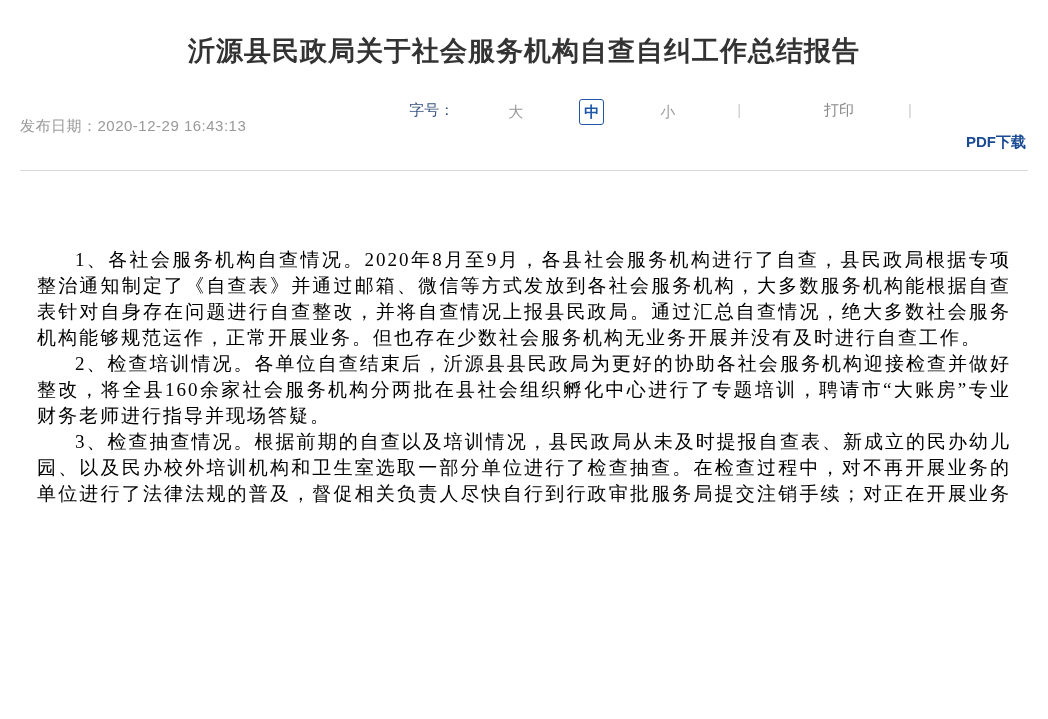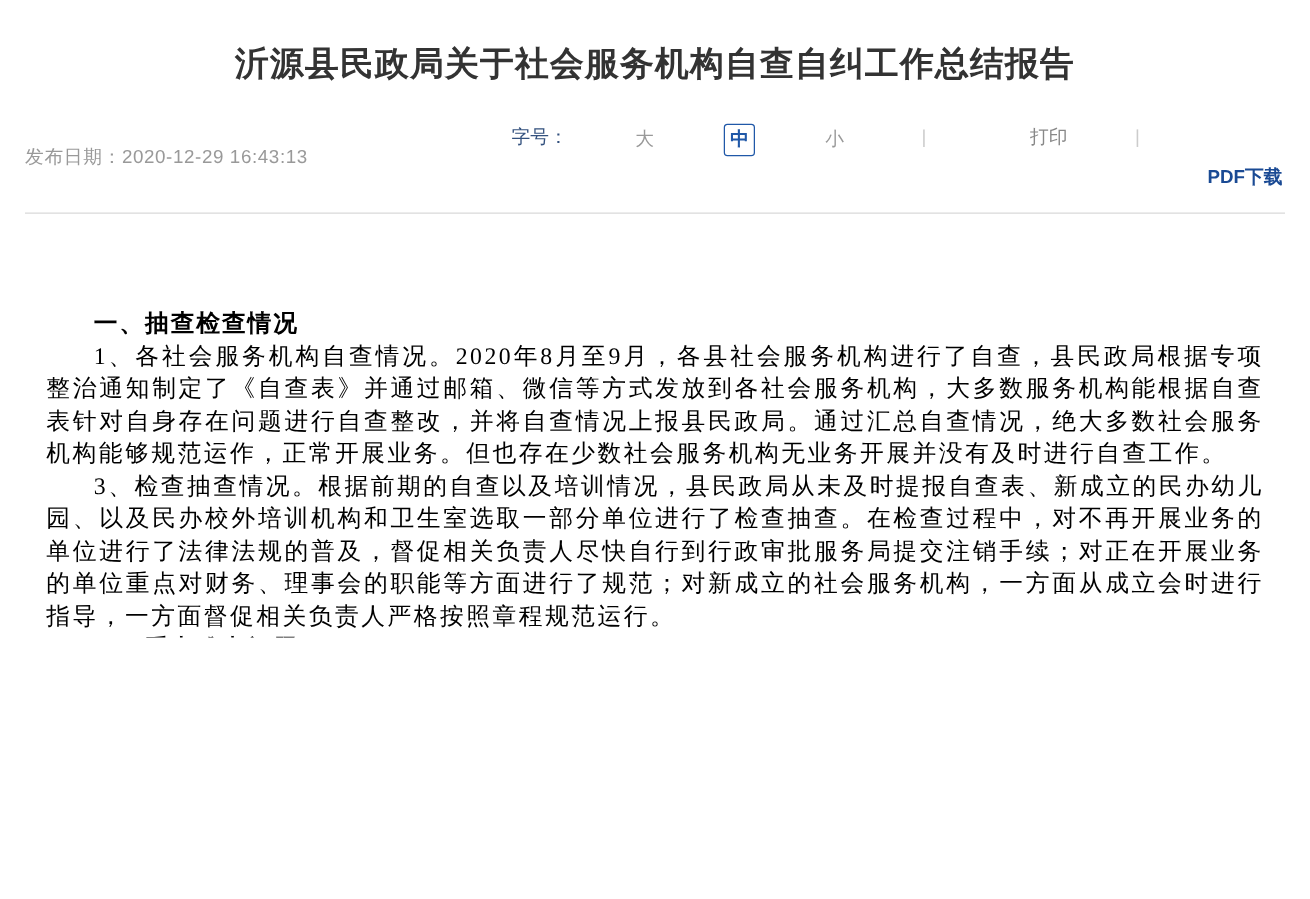--- a/index.html
+++ b/index.html
@@ -86,19 +86,19 @@
       <span class="sep">|</span>
       <a class="print-btn">打印</a>
       <span class="sep">|</span>
       <a class="pdf-btn">PDF下载</a>
     </div>
   </div>
 
   <hr class="header-divider">
 
   <div class="article" id="article">
-      <p class="art-heading">一、抽查检查情况</p>
       <p class="art-para">1、各社会服务机构自查情况。2020年8月至9月，各县社会服务机构进行了自查，县民政局根据专项整治通知制定了《自查表》并通过邮箱、微信等方式发放到各社会服务机构，大多数服务机构能根据自查表针对自身存在问题进行自查整改，并将自查情况上报县民政局。通过汇总自查情况，绝大多数社会服务机构能够规范运作，正常开展业务。但也存在少数社会服务机构无业务开展并没有及时进行自查工作。</p>
+      <p class="art-para">2、检查培训情况。各单位自查结束后，沂源县县民政局为更好的协助各社会服务机构迎接检查并做好整改，将全县160余家社会服务机构分两批在县社会组织孵化中心进行了专题培训，聘请市“大账房”专业财务老师进行指导并现场答疑。</p>
       <p class="art-para">3、检查抽查情况。根据前期的自查以及培训情况，县民政局从未及时提报自查表、新成立的民办幼儿园、以及民办校外培训机构和卫生室选取一部分单位进行了检查抽查。在检查过程中，对不再开展业务的单位进行了法律法规的普及，督促相关负责人尽快自行到行政审批服务局提交注销手续；对正在开展业务的单位重点对财务、理事会的职能等方面进行了规范；对新成立的社会服务机构，一方面从成立会时进行指导，一方面督促相关负责人严格按照章程规范运行。</p>
       <p class="art-heading">二、重点难点问题</p>
     </div>
 
 </div>
 
 </body></html>

